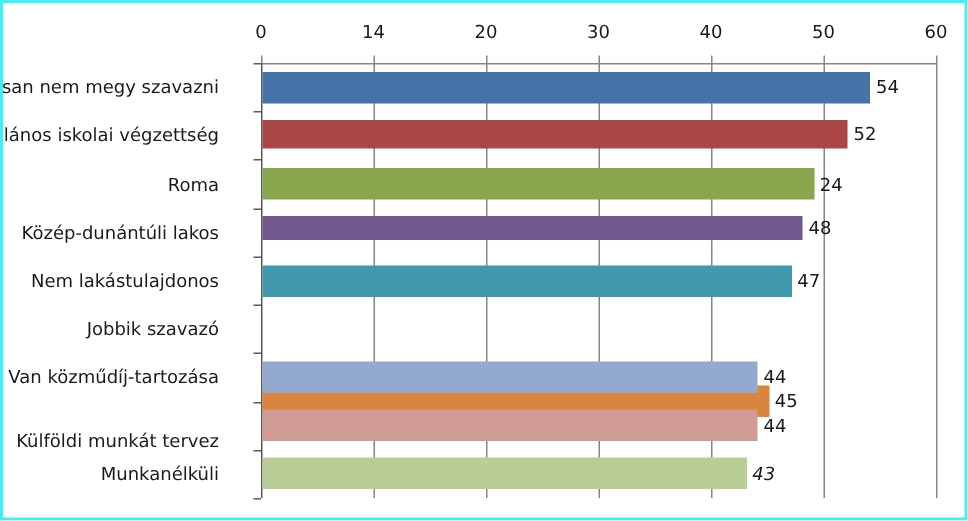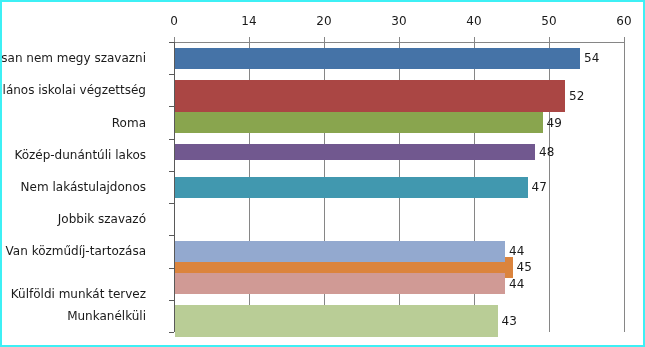--- a/index.html
+++ b/index.html
@@ -134,27 +134,27 @@
         <div class="tick-label" style="left: 300px;">40</div>
         <div class="tick-label" style="left: 375px;">50</div>
         <div class="tick-label" style="left: 450px;">60</div>
       </div>
     <div class="axis-line"></div>
     <div id="bars">
         <div class="row" style="top: 5.61111px; height: 21px; padding-left: 48px;">
           <div class="bar" style="width: 405px; background: rgb(69, 115, 167);"></div>
           <div class="bar-value" style="left: 405px;">54</div>
         </div>
-        <div class="row" style="top: 37.8333px; height: 32px;">
+        <div class="row" style="top: 37.8333px; height: 19px;">
           <div class="bar" style="width: 390px; background: rgb(170, 70, 68);"></div>
           <div class="bar-value" style="left: 390px;">52</div>
         </div>
         <div class="row" style="top: 70.0556px; height: 21px;">
           <div class="bar" style="width: 367.5px; background: rgb(137, 165, 78);"></div>
-          <div class="bar-value" style="left: 367.5px;">49</div>
+          <div class="bar-value" style="left: 367.5px;">24</div>
         </div>
         <div class="row" style="top: 102.278px; height: 16px;">
           <div class="bar" style="width: 360px; background: rgb(113, 88, 143);"></div>
           <div class="bar-value" style="left: 360px;">48</div>
         </div>
         <div class="row" style="top: 134.5px; height: 21px;">
           <div class="bar" style="width: 352.5px; background: rgb(65, 152, 175);"></div>
           <div class="bar-value" style="left: 352.5px;">47</div>
         </div>
         <div class="row" style="top: 166.722px; height: 21px; margin-top: 48px;">
@@ -162,21 +162,21 @@
           <div class="bar-value" style="left: 337.5px;">45</div>
         </div>
         <div class="row" style="top: 198.944px; height: 21px;">
           <div class="bar" style="width: 330px; background: rgb(147, 169, 207);"></div>
           <div class="bar-value" style="left: 330px;">44</div>
         </div>
         <div class="row" style="top: 231.167px; height: 21px;">
           <div class="bar" style="width: 330px; background: rgb(208, 154, 149);"></div>
           <div class="bar-value" style="left: 330px;">44</div>
         </div>
-        <div class="row" style="top: 263.389px; height: 32px;">
+        <div class="row" style="top: 263.389px; height: 21px; font-style: italic;">
           <div class="bar" style="width: 322.5px; background: rgb(185, 205, 150);"></div>
           <div class="bar-value" style="left: 322.5px;">43</div>
         </div>
       </div>
     <div id="catticks">
         <div class="cat-tick" style="top: 0px;"></div>
         <div class="cat-tick" style="top: 32.2222px;"></div>
         <div class="cat-tick" style="top: 64.4444px;"></div>
         <div class="cat-tick" style="top: 96.6667px;"></div>
         <div class="cat-tick" style="top: 128.889px;"></div>

